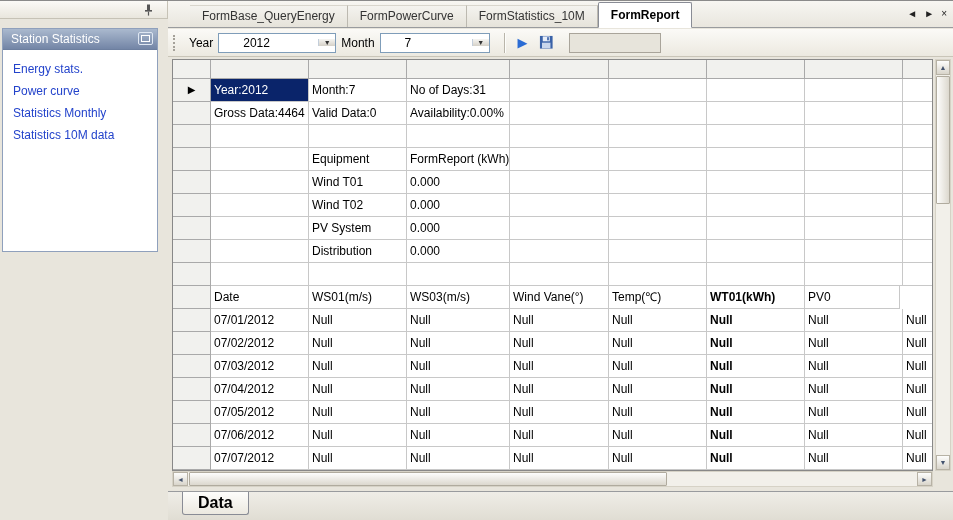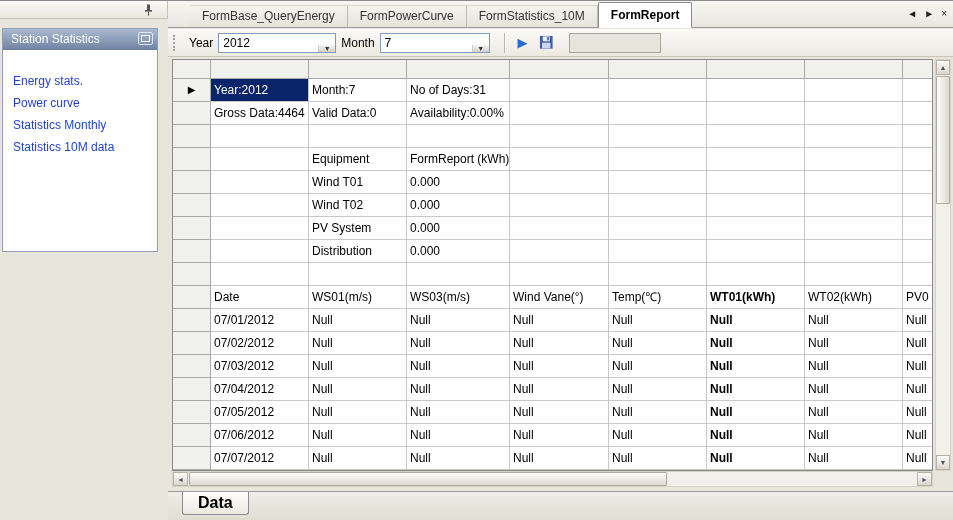--- a/index.html
+++ b/index.html
@@ -18,21 +18,21 @@
     display:flex;align-items:center;justify-content:center;cursor:pointer;}
   .side-panel{position:absolute;left:2px;top:27px;width:156px;height:224px;
     background:#fff;border:1px solid #8fa0bc;box-sizing:border-box;}
   .side-header{height:20px;background:linear-gradient(#aab9ce,#7385a6);
     color:#fff;font-size:12px;line-height:20px;padding-left:8px;position:relative;
     border-bottom:1px solid #6d7f9f;}
   .side-collapse{position:absolute;right:4px;top:3px;width:15px;height:13px;
     border:1px solid #dfe7f2;border-radius:2px;box-sizing:border-box;
     display:flex;align-items:center;justify-content:center;cursor:pointer;}
   .side-collapse .box{width:7px;height:5px;border:1px solid #fff;}
-  .side-body{padding-top:20px;}
+  .side-body{padding-top:8px;}
   .side-link{color:#2343cb;font-size:12px;padding:4px 10px;cursor:pointer;white-space:nowrap;}
 
   
   .right-col{position:absolute;left:168px;top:0;width:785px;height:519px;}
 
   .tabstrip{position:absolute;left:0;top:0;width:785px;height:27px;
     background:linear-gradient(#f7f6f2,#e9e6de);border-bottom:1px solid #999b9e;
     display:flex;align-items:flex-end;padding-left:22px;box-sizing:border-box;}
   .tab{height:21px;line-height:21px;padding:0 12px;font-size:12px;color:#333;
     border-right:1px solid #bcb9b0;border-top:1px solid #d9d6cd;
@@ -43,21 +43,21 @@
   .tab-nav{position:absolute;right:6px;top:7px;display:flex;gap:7px;
     font-size:10px;color:#222;line-height:12px;}
   .tab-nav span{cursor:pointer;}
 
   .toolbar{position:absolute;left:0;top:28px;width:785px;height:28px;
     background:linear-gradient(#fbfaf7,#ece9e0);border-bottom:1px solid #c9c5b8;
     display:flex;align-items:center;box-sizing:border-box;padding-left:4px;}
   .grip{width:3px;height:16px;border-left:2px dotted #a5a199;margin:0 6px 0 1px;}
   .tb-label{font-size:12px;margin:1px 5px;}
   .combo{display:flex;height:20px;border:1px solid #7f9db9;background:#fff;
-    box-sizing:border-box;align-items:flex-end;}
+    box-sizing:border-box;align-items:center;padding-left:20px;}
   .combo .val{flex:1;font-size:12px;line-height:18px;padding:0 4px;overflow:hidden;white-space:nowrap;}
   .combo .btn{width:16px;background:linear-gradient(#f6f5f2,#d5d1c8);
     border-left:1px solid #c3cedb;display:flex;align-items:center;justify-content:center;
     font-size:7px;color:#333;cursor:pointer;}
   .combo.year{width:118px;}
   .combo.month{width:110px;margin-right:8px;}
   .sep{width:1px;height:20px;background:#b9b5aa;box-shadow:1px 0 0 #fdfdfb;margin:0 6px;}
   .tb-btn{width:24px;height:22px;display:flex;align-items:center;justify-content:center;cursor:pointer;}
   .play-glyph{color:#2b6cd4;font-size:13px;line-height:13px;}
   .tb-input{width:92px;height:20px;background:#e7e4db;border:1px solid #a9a49a;
@@ -296,21 +296,20 @@
               <div class="cell c8"></div>
             </div>
             <div class="grid-row">
               <div class="cell rowhdr c0"></div>
               <div class="cell c1">Date</div>
               <div class="cell c2">WS01(m/s)</div>
               <div class="cell c3">WS03(m/s)</div>
               <div class="cell c4">Wind Vane(°)</div>
               <div class="cell c5">Temp(℃)</div>
               <div class="cell c6">WT01(kWh)</div>
-              <div class="cell c7">WT02(kWh)</div>
               <div class="cell c8">PV0</div>
             </div>
             <div class="grid-row">
               <div class="cell rowhdr c0"></div>
               <div class="cell c1">07/01/2012</div>
               <div class="cell c2">Null</div>
               <div class="cell c3">Null</div>
               <div class="cell c4">Null</div>
               <div class="cell c5">Null</div>
               <div class="cell c6">Null</div>

